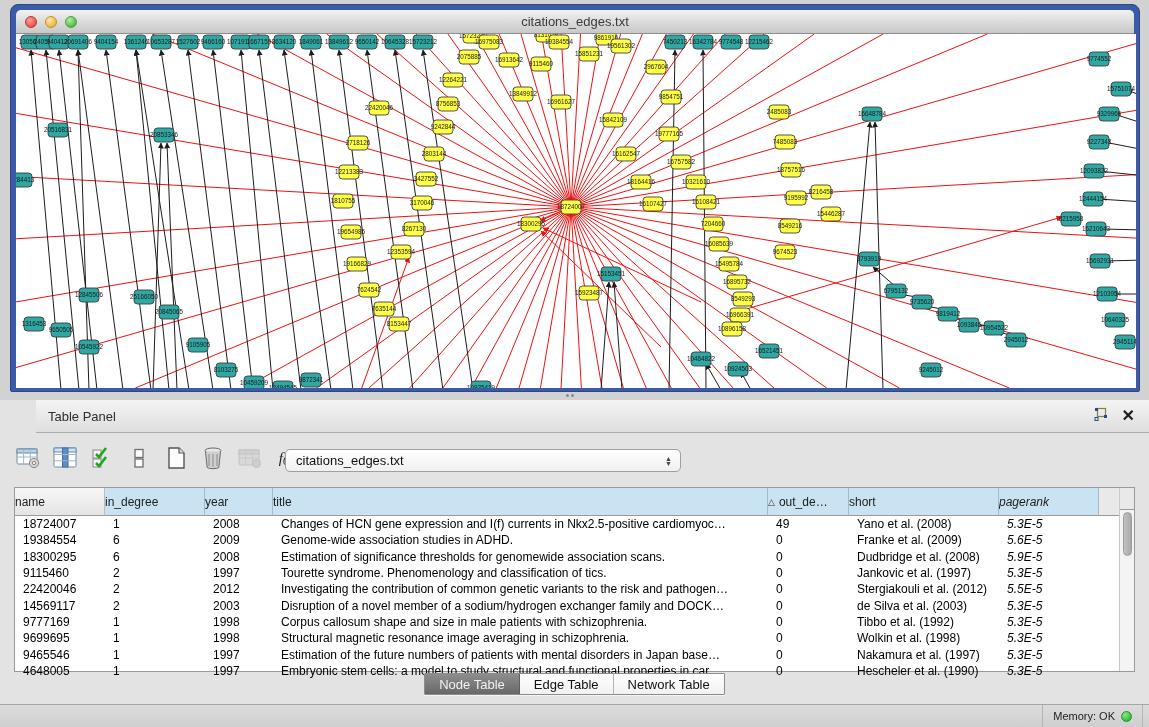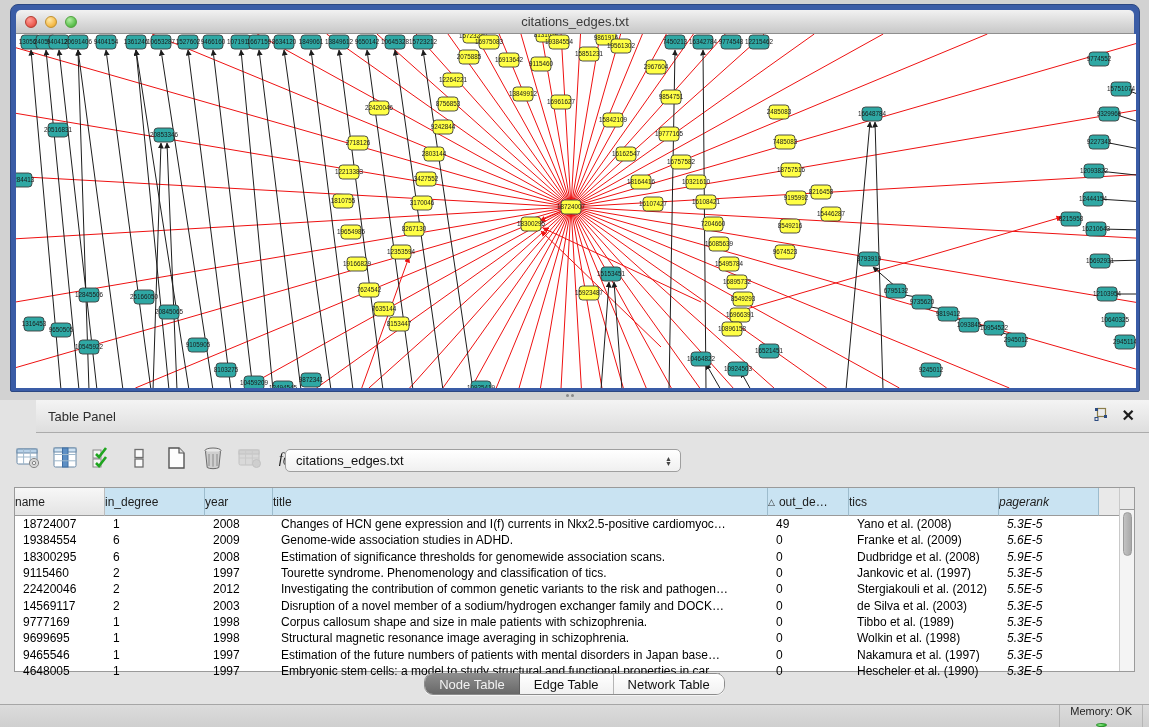--- a/index.html
+++ b/index.html
@@ -54,34 +54,34 @@
     padding-left:8px; overflow:hidden; white-space:nowrap; }
   .col-name{width:90px;} .col-in_degree{width:100px;} .col-year{width:68px;}
   .col-title{width:495px;} .col-out{width:81px;} .col-short{width:150px;}
   .col-pagerank{width:100px;font-style:italic;} .col-filler{width:22px;}
   #vscroll { position:absolute; right:0; top:0; width:15px; height:183px; background:#f4f4f4; border-left:1px solid #c9c9c9;}
   #vscroll-head { height:22px; background:#e9e9e9; border-bottom:1px solid #9a9a9a; }
   #vscroll-thumb { margin:2px auto 0 auto; width:9px; height:44px; border-radius:5px;
     background:linear-gradient(90deg,#c2c2c2,#a9a9a9); border:1px solid #9b9b9b; }
 
   #tabbar { position:absolute; left:0; top:273px; width:1149px; display:flex; justify-content:center; }
-  #seg { display:flex; border:1px solid #8c8c8c; border-radius:9px; overflow:hidden; height:22px;
+  #seg { display:flex; border:1px solid #8c8c8c; border-radius:1px; overflow:hidden; height:22px;
     background:#fdfdfd; box-shadow:0 1px 0 rgba(255,255,255,.6); }
   .seg-item { font-size:13px; padding:0 14px; display:flex; align-items:center; color:#111;
     border-right:1px solid #b5b5b5; background:linear-gradient(#ffffff,#f1f1f1); }
   .seg-item:last-child { border-right:none; }
   .seg-item.active { background:linear-gradient(#8d8d8d,#686868); color:#f2f2f2;
     border-right:1px solid #5f5f5f; }
 
   
   #status-bar { position:absolute; left:0; top:704px; width:1149px; height:23px;
     background:linear-gradient(#dcdcdc,#cfcfcf); border-top:1px solid #a6a6a6;
     display:flex; align-items:center; justify-content:flex-end; }
   #memory-box { display:flex; align-items:center; gap:6px; padding:0 10px; height:100%;
-    border-left:1px solid #b5b5b5; border-right:1px solid #b5b5b5; margin-right:6px;flex-direction:column;}
+    border-left:1px solid #b5b5b5; border-right:1px solid #b5b5b5; margin-right:6px;}
   #memory-label { font-size:11px; color:#222; }
   #memory-dot { width:11px; height:11px; border-radius:50%;
     background:radial-gradient(circle at 35% 30%, #8fe58a,#3cc13c 65%,#2a9a2a); border:1px solid #2f8f2f; }
 </style>
 </head>
 <body>
 
 <div id="net-window">
   <div id="titlebar">
     <span class="traffic tl-red"></span>
@@ -779,21 +779,21 @@
           <span>year</span>
         </div>
         <div class="th col-title">
           <span>title</span>
         </div>
         <div class="th col-out">
           <span class="sort-tri">△</span>
           <span>out_de…</span>
         </div>
         <div class="th col-short">
-          <span>tics</span>
+          <span>short</span>
         </div>
         <div class="th col-pagerank">
           <span>pagerank</span>
         </div>
         <div class="th filler col-filler"></div>
       </div>
     <div id="tbody">
         <div class="trow">
           <div class="td col-name">18724007</div>
           <div class="td col-in_degree">1</div>
@@ -847,21 +847,21 @@
           <div class="td col-out">0</div>
           <div class="td col-short">de Silva et al. (2003)</div>
           <div class="td col-pagerank">5.3E-5</div>
         </div>
         <div class="trow">
           <div class="td col-name">9777169</div>
           <div class="td col-in_degree">1</div>
           <div class="td col-year">1998</div>
           <div class="td col-title">Corpus callosum shape and size in male patients with schizophrenia.</div>
           <div class="td col-out">0</div>
-          <div class="td col-short">Tibbo et al. (1989)</div>
+          <div class="td col-short">Tibbo et al. (1992)</div>
           <div class="td col-pagerank">5.3E-5</div>
         </div>
         <div class="trow">
           <div class="td col-name">9699695</div>
           <div class="td col-in_degree">1</div>
           <div class="td col-year">1998</div>
           <div class="td col-title">Structural magnetic resonance image averaging in schizophrenia.</div>
           <div class="td col-out">0</div>
           <div class="td col-short">Wolkin et al. (1998)</div>
           <div class="td col-pagerank">5.3E-5</div>

